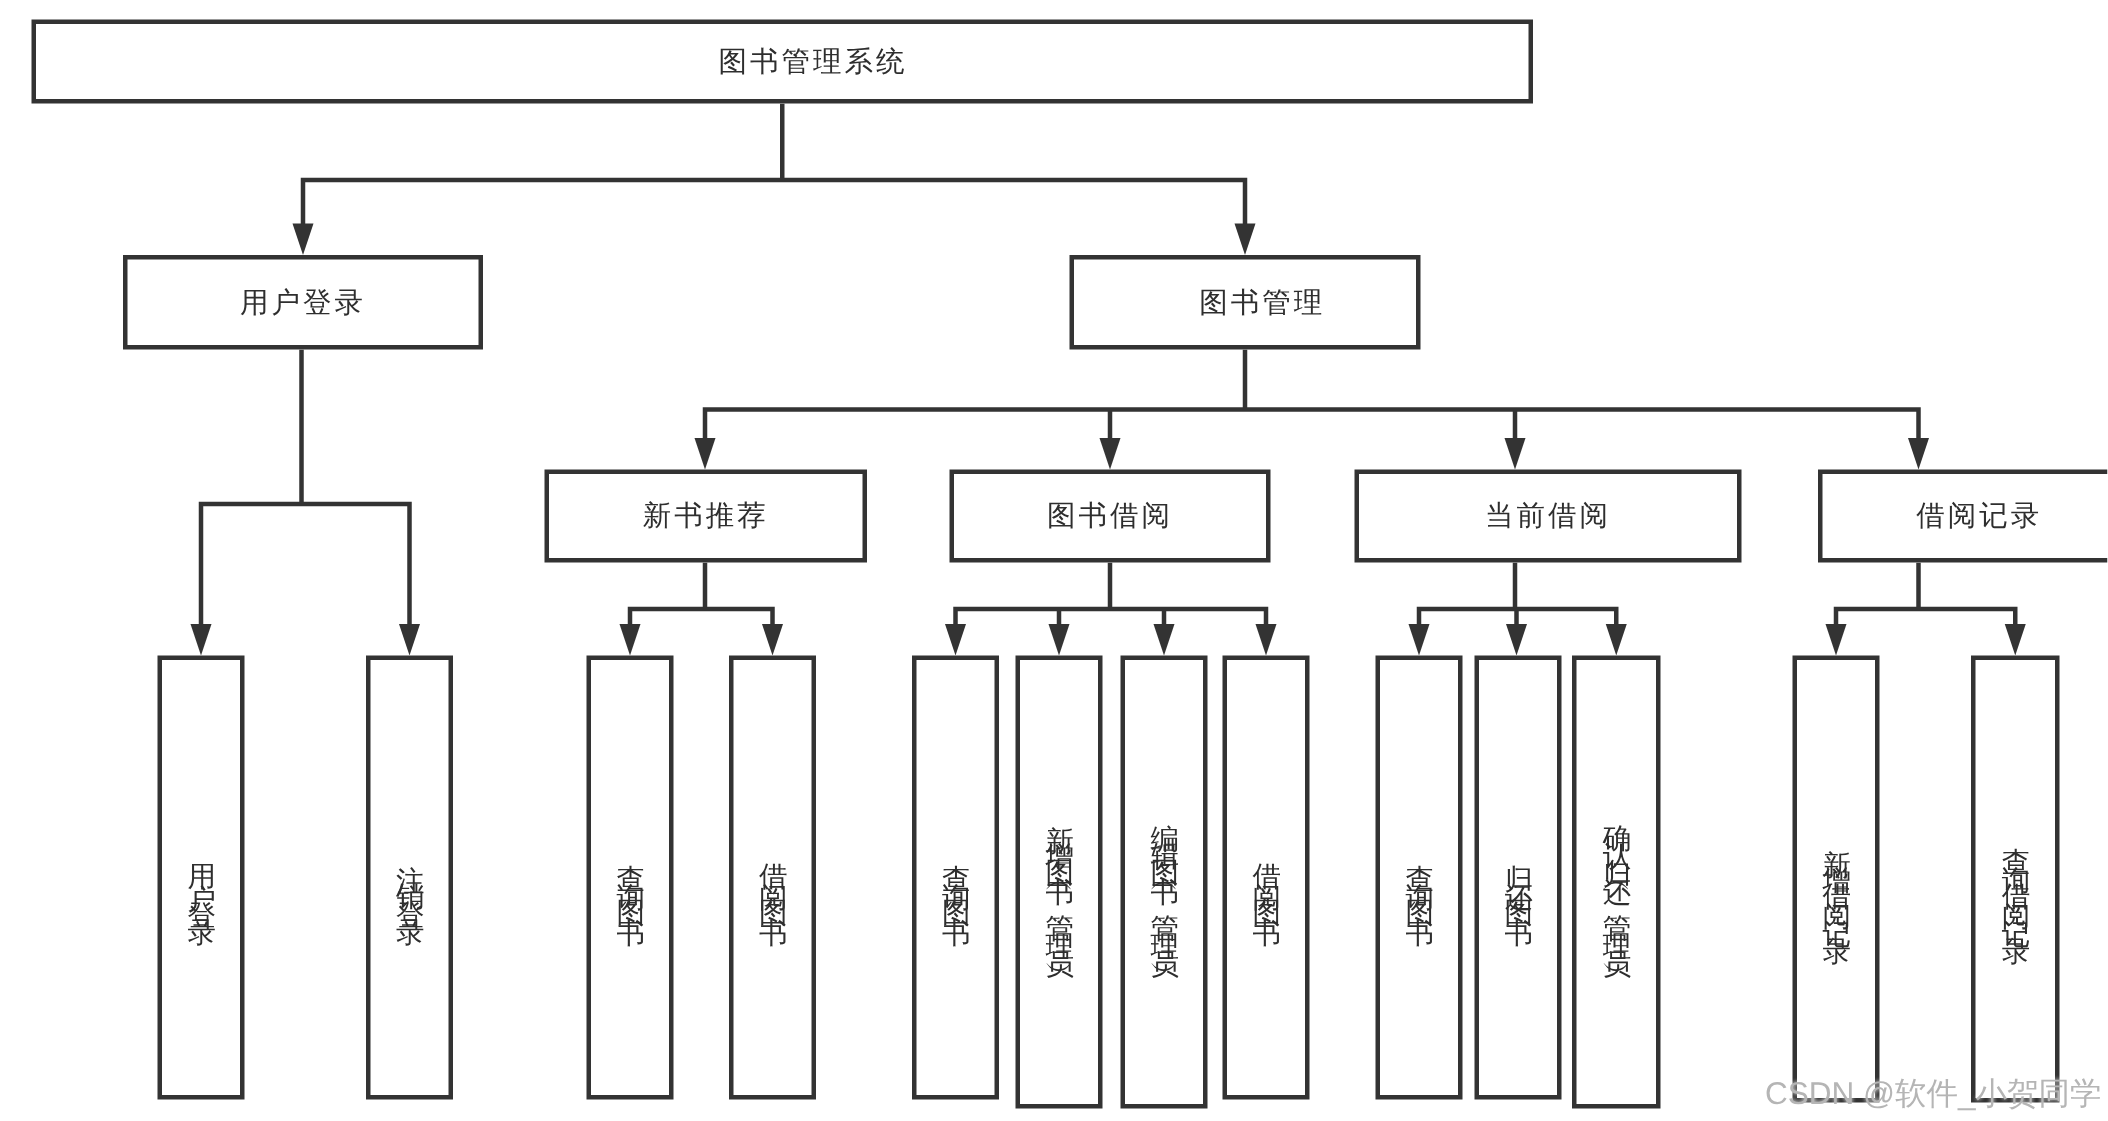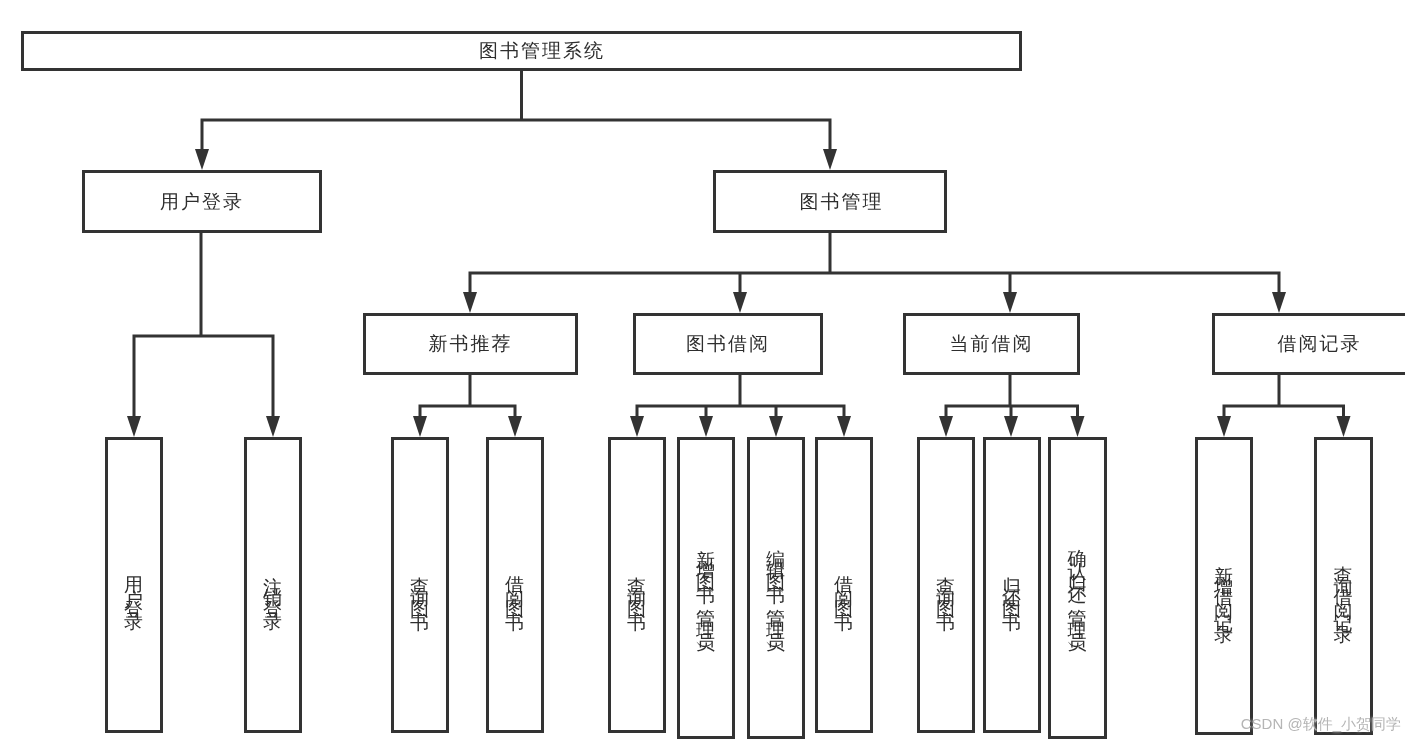--- a/index.html
+++ b/index.html
@@ -50,29 +50,29 @@
   .vlabel {
     writing-mode: vertical-rl;
     text-orientation: mixed;
     font-size: 19px;
     letter-spacing: 12px;
     line-height: 1;
     color: var(--text);
     white-space: nowrap;
   }
   
-  .n-root { left: 21px; top: 31px; width: 1001px; height: 40px; padding-left: 41px; }
+  .n-root { left: 21px; top: 13px; width: 1001px; height: 56px; padding-left: 41px; }
   
   .n-l2a { left: 82px;  top: 170px; width: 240px; height: 63px; }
   .n-l2b { left: 713px; top: 170px; width: 234px; height: 63px; padding-left: 23px; }
   
   .n-l3 { top: 313px; height: 62px; text-align: right; }
   .n-l3a { left: 363px;  width: 215px; }
-  .n-l3b { left: 633px;  width: 190px; }
-  .n-l3c { left: 903px;  width: 177px; }
+  .n-l3b { left: 633px;  width: 214px; }
+  .n-l3c { left: 903px;  width: 258px; }
   .n-l3d { left: 1172px; width: 215px; margin-left: 40px; }
   
   .leaf { top: 437px; height: 296px; }
   .leaf.tall { height: 302px; }
   .leaf.med  { height: 298px; }
   .lf-ul1 { left: 105px;  width: 58px; }
   .lf-ul2 { left: 244px;  width: 58px; }
   .lf-nb1 { left: 391px;  width: 58px; }
   .lf-nb2 { left: 486px;  width: 58px; }
   .lf-bb1 { left: 608px;  width: 58px; }
@@ -81,21 +81,21 @@
   .lf-bb4 { left: 815px;  width: 58px; }
   .lf-cb1 { left: 917px;  width: 58px; }
   .lf-cb2 { left: 983px;  width: 58px; }
   .lf-cb3 { left: 1048px; width: 59px; }
   .lf-rc1 { left: 1195px; width: 58px; }
   .lf-rc2 { left: 1314px; width: 59px; }
   #watermark {
     position: absolute;
     top: 715px;
     right: 4px;
-    font-size: 15px;
+    font-size: 21px;
     color: var(--watermark);
     z-index: 5;
     white-space: nowrap;
     text-shadow: 0 0 3px #ffffff;
   }
 </style>
 </head>
 <body>
 
 <div id="canvas">

